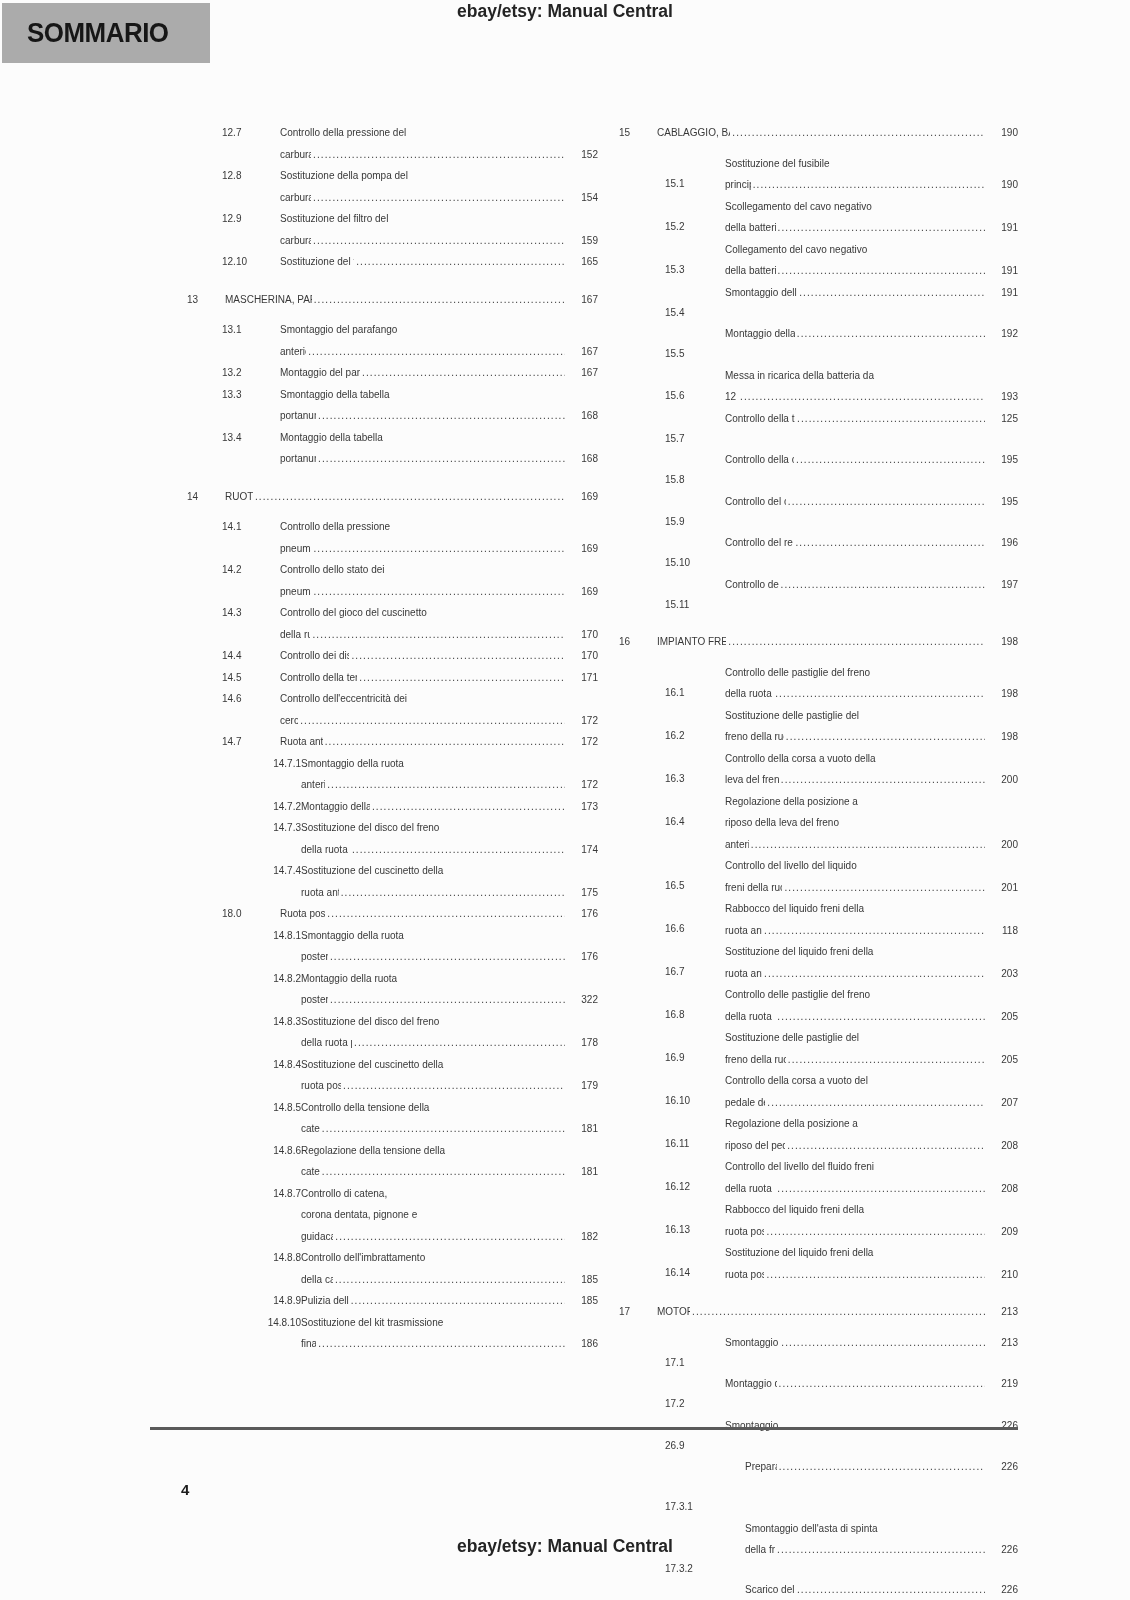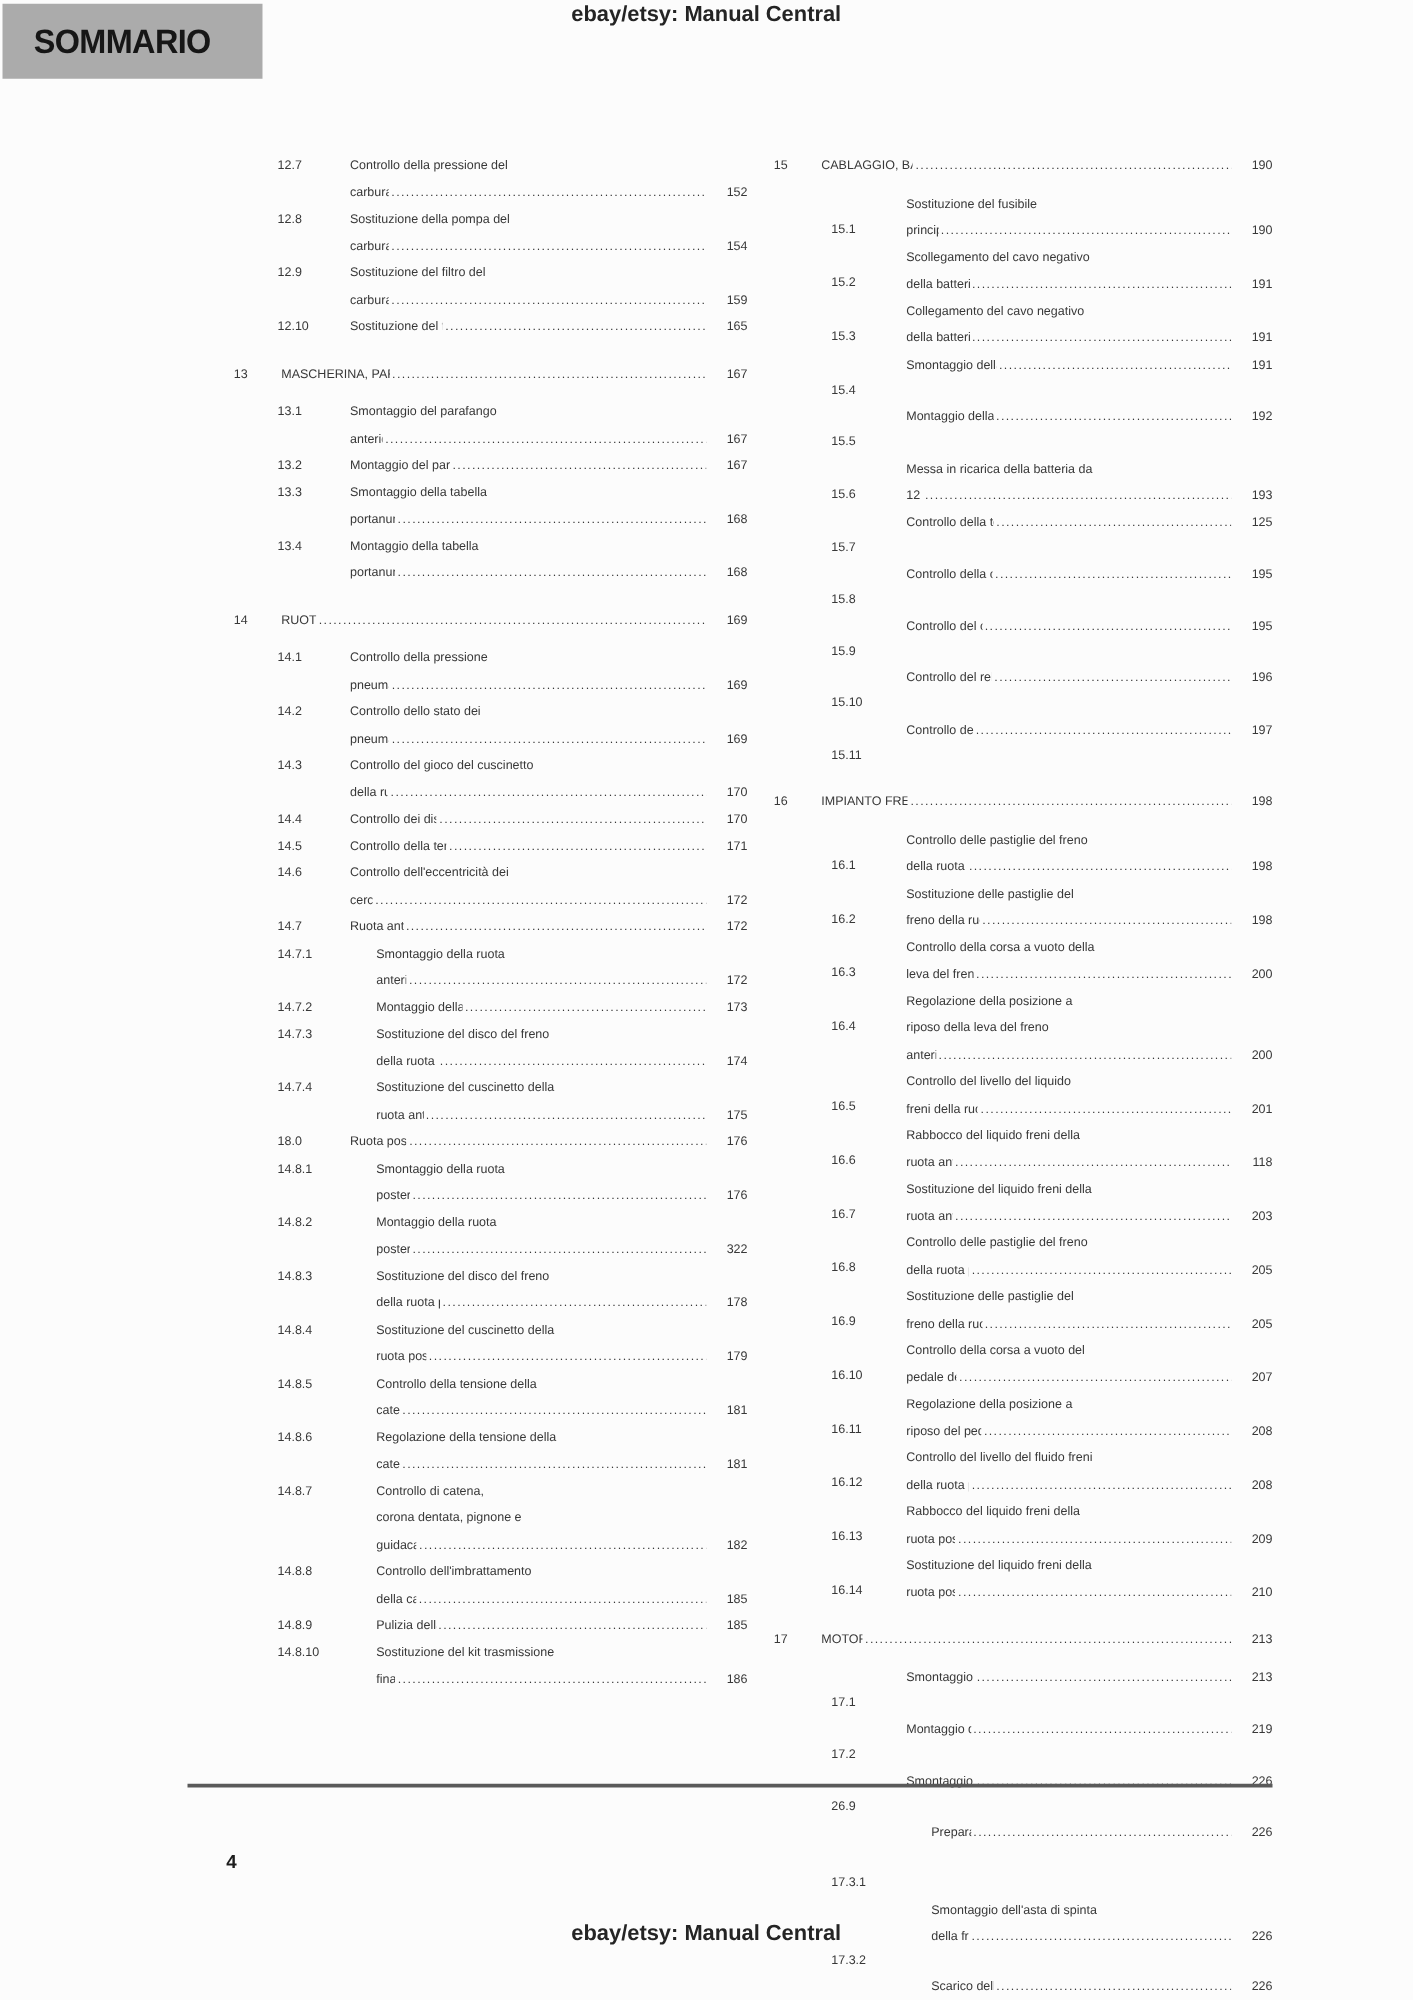--- a/index.html
+++ b/index.html
@@ -28,21 +28,21 @@
   #col-1{left:619px;width:399px;}
   .entry{display:flex;align-items:flex-start;}
   .entry .num{flex:0 0 auto;}
   .entry .body{flex:1 1 auto;min-width:0;}
   .entry.chapter{margin-top:16px;margin-bottom:9px;}
   .entry:first-child{margin-top:0;}
   .entry.chapter .num{width:38px;}
   #col-0 .entry.section{padding-left:35px;}
   #col-0 .entry.section .num{width:58px;}
   #col-0 .entry.subsection{padding-left:35px;}
-  #col-0 .entry.subsection .num{width:79px;}
+  #col-0 .entry.subsection .num{width:79px;text-align:right;}
   #col-1 .entry.section{padding-left:46px;}
   #col-1 .entry.section .num{width:60px;margin-top:20px;}
   #col-1 .entry.subsection{padding-left:46px;}
   #col-1 .entry.subsection .num{width:80px;margin-top:40px;}
   .lastline{display:flex;align-items:baseline;}
   .lastline .txt{flex:0 1 auto;white-space:nowrap;overflow:hidden;}
   .dots{
     flex:1 1 auto;overflow:hidden;white-space:nowrap;min-width:12px;margin-left:2px;
     letter-spacing:1.1px;
   }

